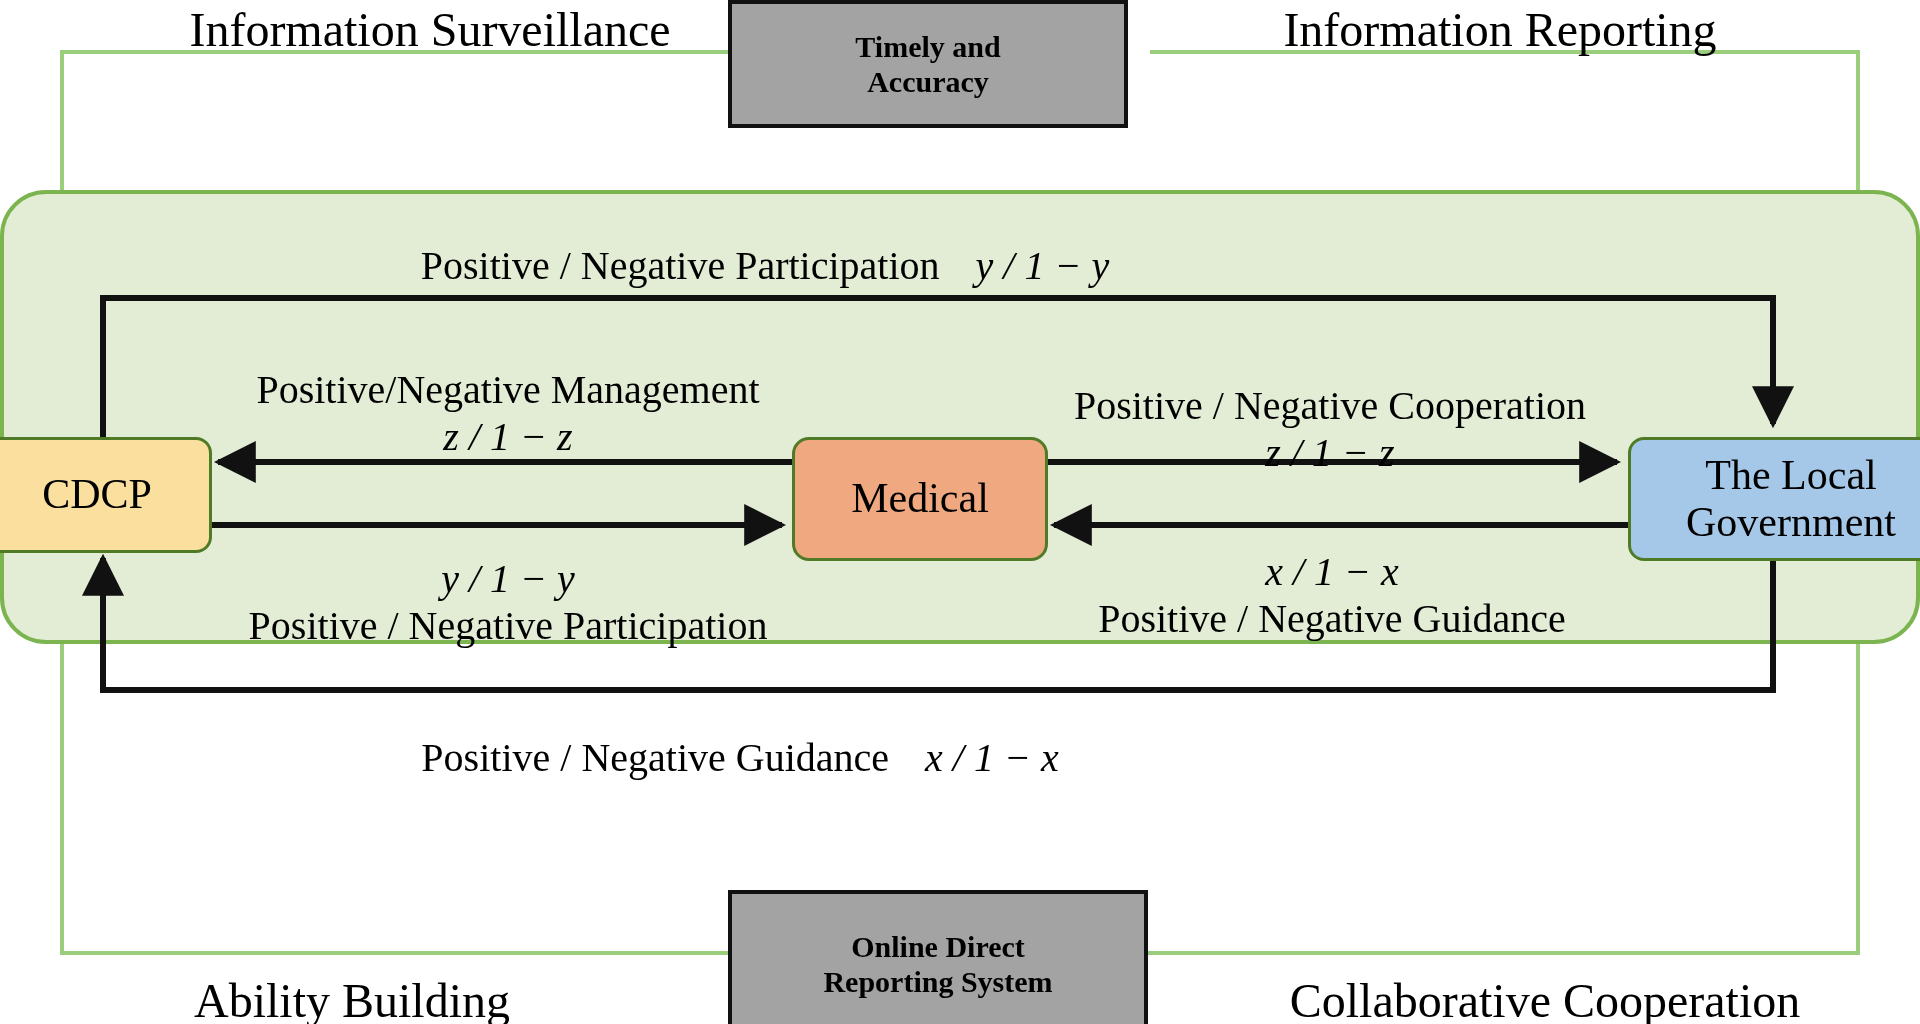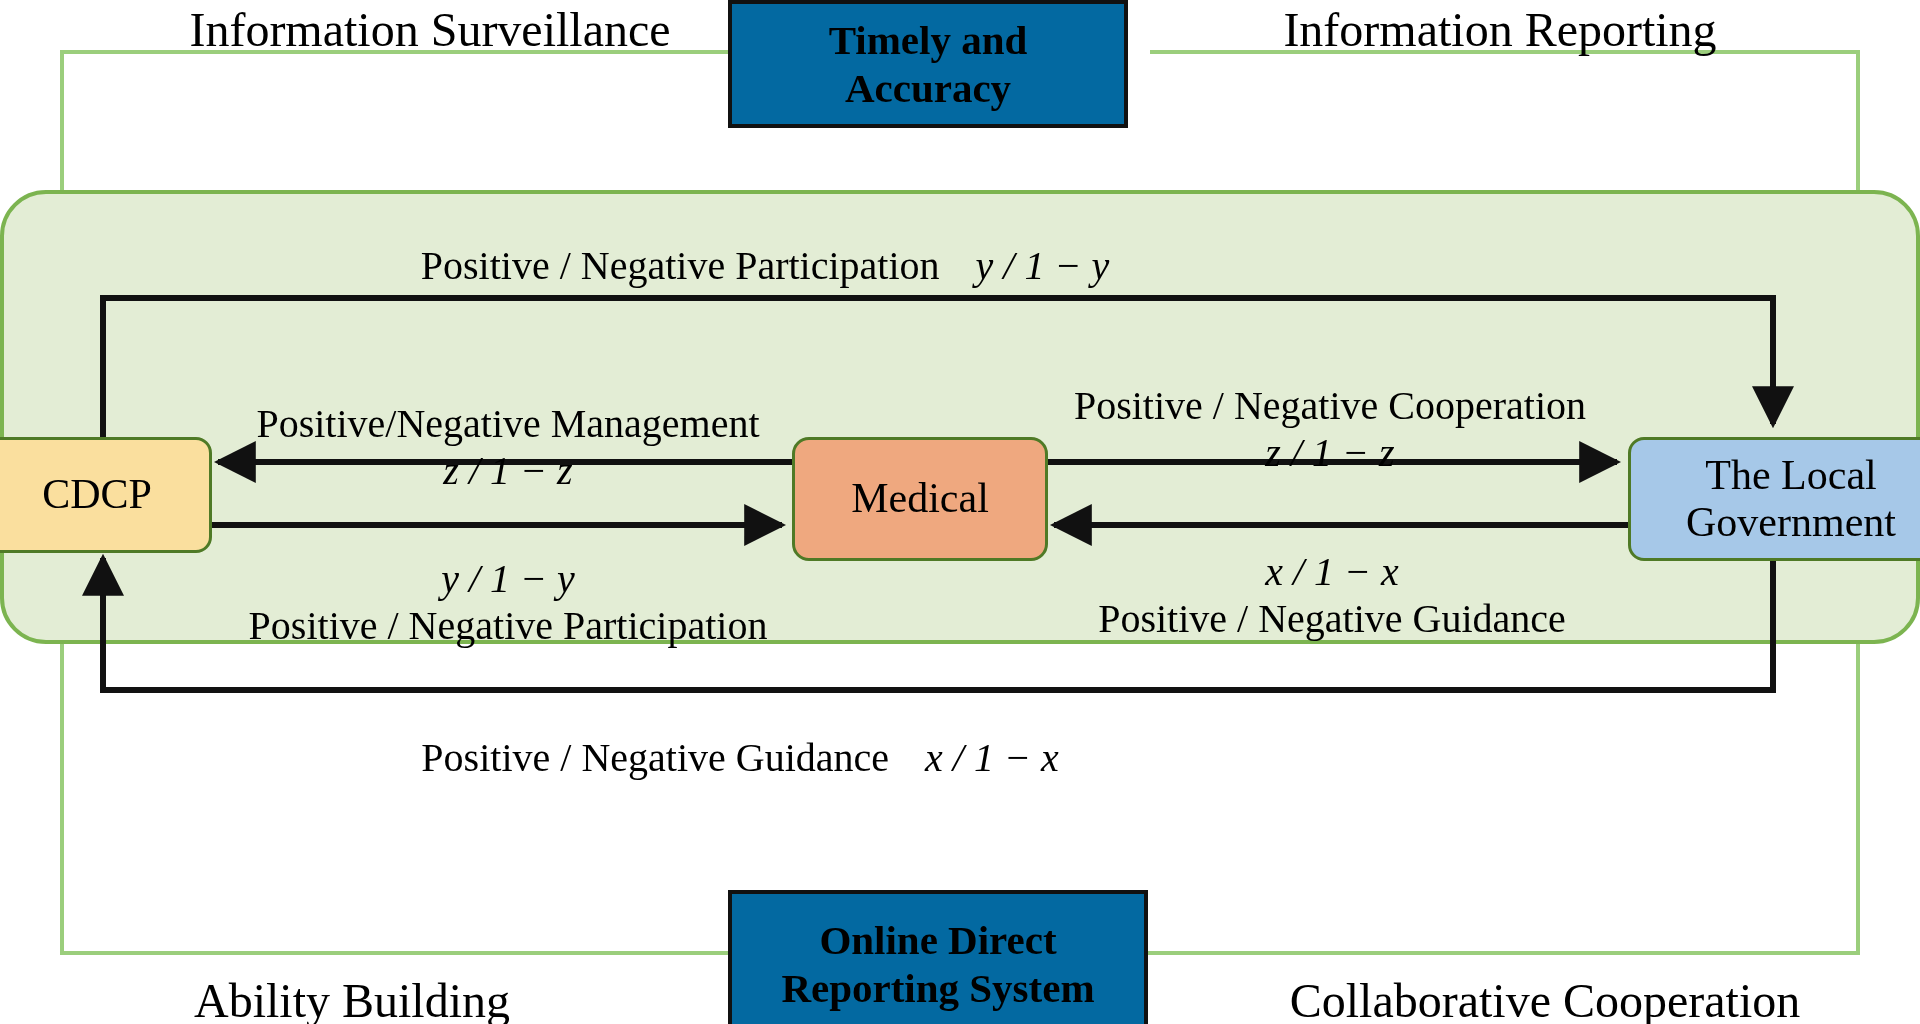--- a/index.html
+++ b/index.html
@@ -11,23 +11,23 @@
   #stage{position:relative;width:1920px;height:1024px;}
   #stage > svg{position:absolute;left:0;top:0;}
 
   .lbl{position:absolute;white-space:nowrap;line-height:1.08;}
   .outer-lbl{font-size:48px;}
   .inner-lbl{font-size:40px;margin-top:12px;}
   .mathv{font-style:italic;}
   .ctr{transform:translateX(-50%);text-align:center;}
 
   .white-box{
-    position:absolute;background:#0369a1;border:4px solid #111;
+    position:absolute;background:#a3a3a3;border:4px solid #111;
     display:flex;align-items:center;justify-content:center;text-align:center;
-    font-weight:bold;font-size:41px;line-height:1.18;
+    font-weight:bold;font-size:30px;line-height:1.18;
   }
 
   .node{
     position:absolute;display:flex;align-items:center;justify-content:center;
     text-align:center;font-size:42px;line-height:1.12;
     border:3px solid #4f7a26;border-radius:16px;
   }
   .node-cdcp{background:#fadf9e;}
   .node-med{background:#efa87f;border-radius:17px;}
   .node-gov{background:#a6c8e8;}
@@ -91,21 +91,21 @@
     <span style="display:inline-block;width:16px;"></span>
     <span class="mathv">y / 1 − y</span>
   </div>
 
   <div class="lbl inner-lbl ctr" style="left:740px;top:724px;">
     <span>Positive / Negative Guidance</span>
     <span style="display:inline-block;width:16px;"></span>
     <span class="mathv">x / 1 − x</span>
   </div>
 
-  <div class="lbl inner-lbl ctr" style="left:508px;top:390px;text-align:center;">
+  <div class="lbl inner-lbl ctr" style="left:508px;top:356px;text-align:center;">
     <div>Positive/Negative Management</div>
     <div class="mathv" style="margin-top:4px;">z / 1 − z</div>
   </div>
 
   <div class="lbl inner-lbl ctr" style="left:1330px;top:372px;text-align:center;">
     <div>Positive / Negative Cooperation</div>
     <div class="mathv" style="margin-top:4px;">z / 1 − z</div>
   </div>
 
   <div class="lbl inner-lbl ctr" style="left:508px;top:545px;text-align:center;">

